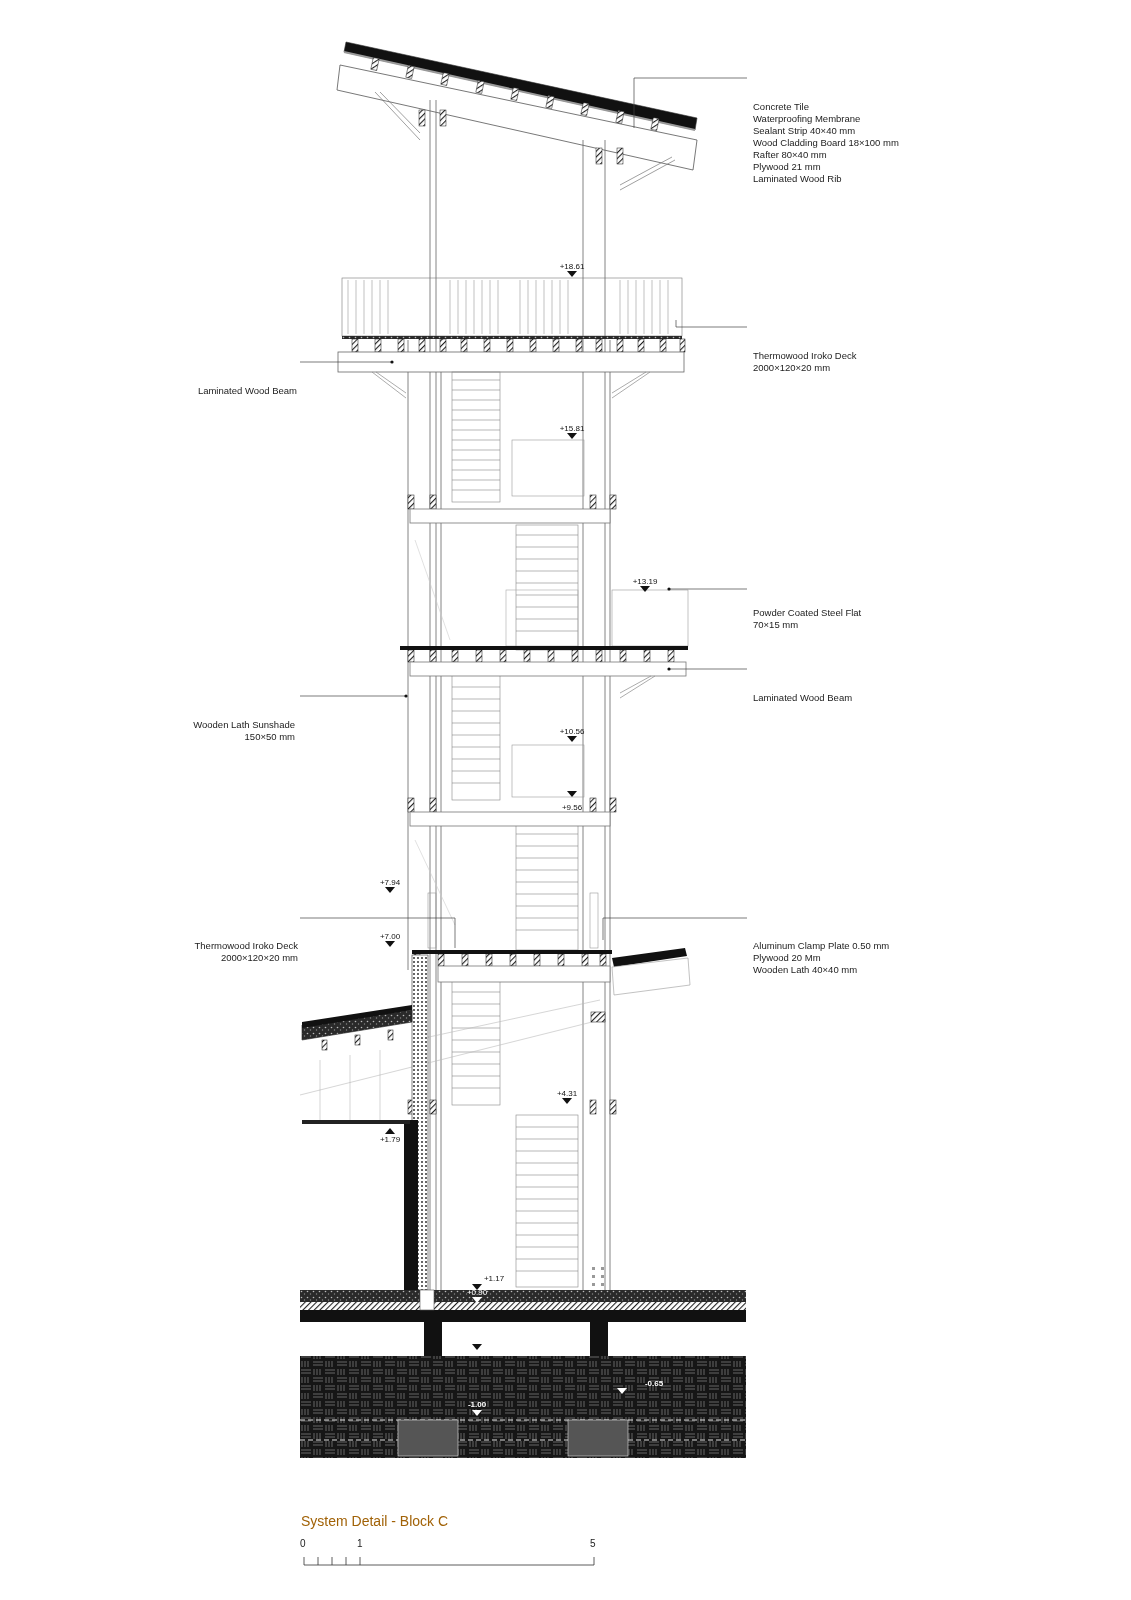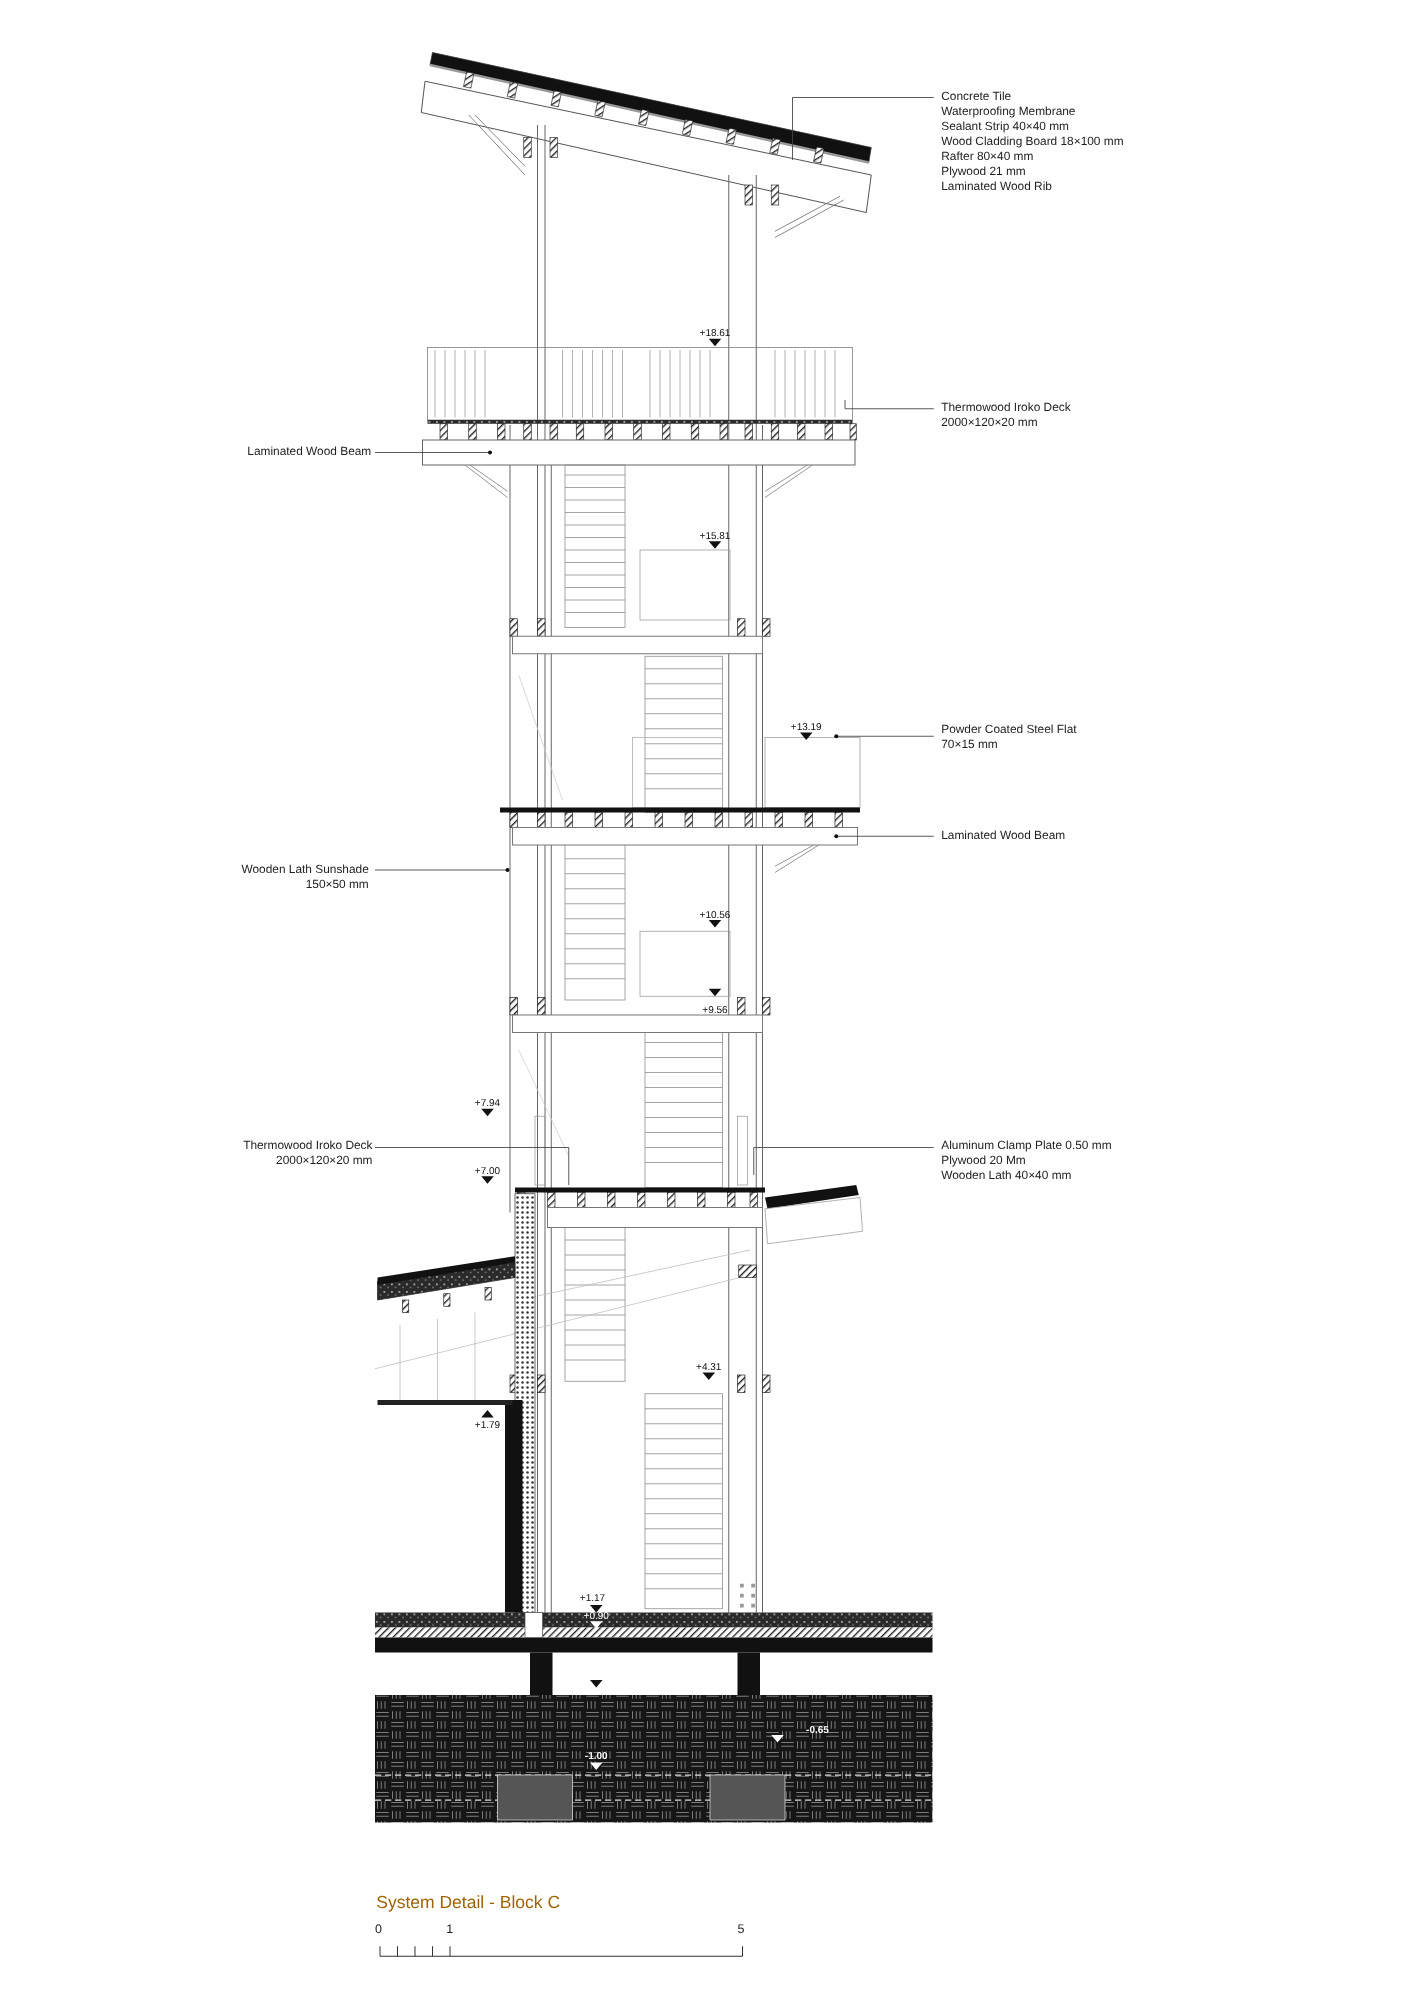--- a/index.html
+++ b/index.html
@@ -1,18 +1,18 @@
 <!DOCTYPE html>
 <html><head>
 <meta charset="utf-8">
 <style>
   html,body{margin:0;padding:0;background:#ffffff;}
   body{width:1131px;height:1600px;position:relative;overflow:hidden;font-family:"Liberation Sans",sans-serif;color:#111;}
   #drawing{position:absolute;left:0;top:0;width:1131px;height:1600px;}
-  .note{position:absolute;font-size:9.5px;line-height:12px;color:#222;white-space:nowrap;}
+  .note{position:absolute;font-size:9.5px;line-height:12px;color:#222;white-space:nowrap;margin-top:29px;}
   .note.right{text-align:right;}
   .note div{display:block;}
   .lev{position:absolute;font-size:8px;color:#111;white-space:nowrap;transform:translateX(-50%);text-align:center;line-height:9px;}
   .lev.inv{color:#fff;}
   .title{position:absolute;left:301px;top:1513px;font-size:14px;color:#a16207;}
   .scale-lbl{position:absolute;top:1538px;font-size:10px;color:#222;}
 </style>
 </head>
 <body>
 
@@ -414,21 +414,21 @@
 
 <div class="lev" style="left:572px;top:262px;">+18.61</div>
 <div class="lev" style="left:572px;top:424px;">+15.81</div>
 <div class="lev" style="left:645px;top:577px;text-align:right;">+13.19</div>
 <div class="lev" style="left:572px;top:727px;">+10.56</div>
 <div class="lev" style="left:572px;top:782px;margin-top:21px;">+9.56</div>
 <div class="lev" style="left:390px;top:878px;">+7.94</div>
 <div class="lev" style="left:390px;top:932px;">+7.00</div>
 <div class="lev" style="left:567px;top:1089px;">+4.31</div>
 <div class="lev" style="left:390px;top:1135px;">+1.79</div>
-<div class="lev" style="left:474px;top:1274px;">+1.17</div>
+<div class="lev" style="left:494px;top:1274px;">+1.17</div>
 <div class="lev inv" style="left:477px;top:1288px;">+0.90</div>
 <div class="lev" style="left:477px;top:1400px;">+0.00</div>
 <div class="lev inv" style="left:654px;top:1379px;font-weight:bold;">-0.65</div>
 <div class="lev inv" style="left:477px;top:1400px;font-weight:bold;">-1.00</div>
 
 <div class="title">System Detail - Block C</div>
 <div class="scale-lbl" style="left:300px;">0</div>
 <div class="scale-lbl" style="left:357px;">1</div>
 <div class="scale-lbl" style="left:590px;">5</div>
 

